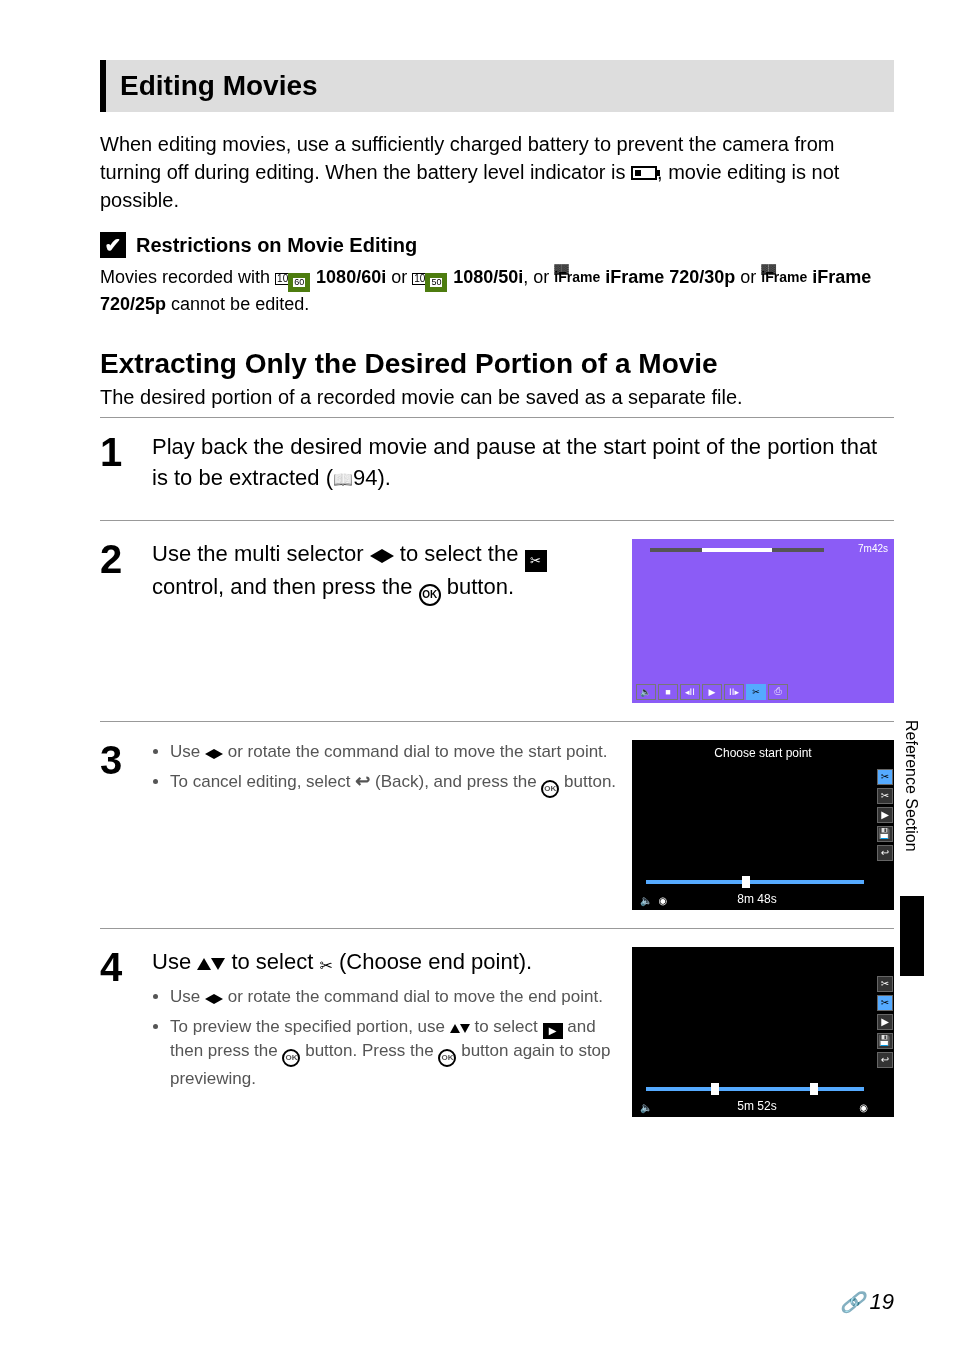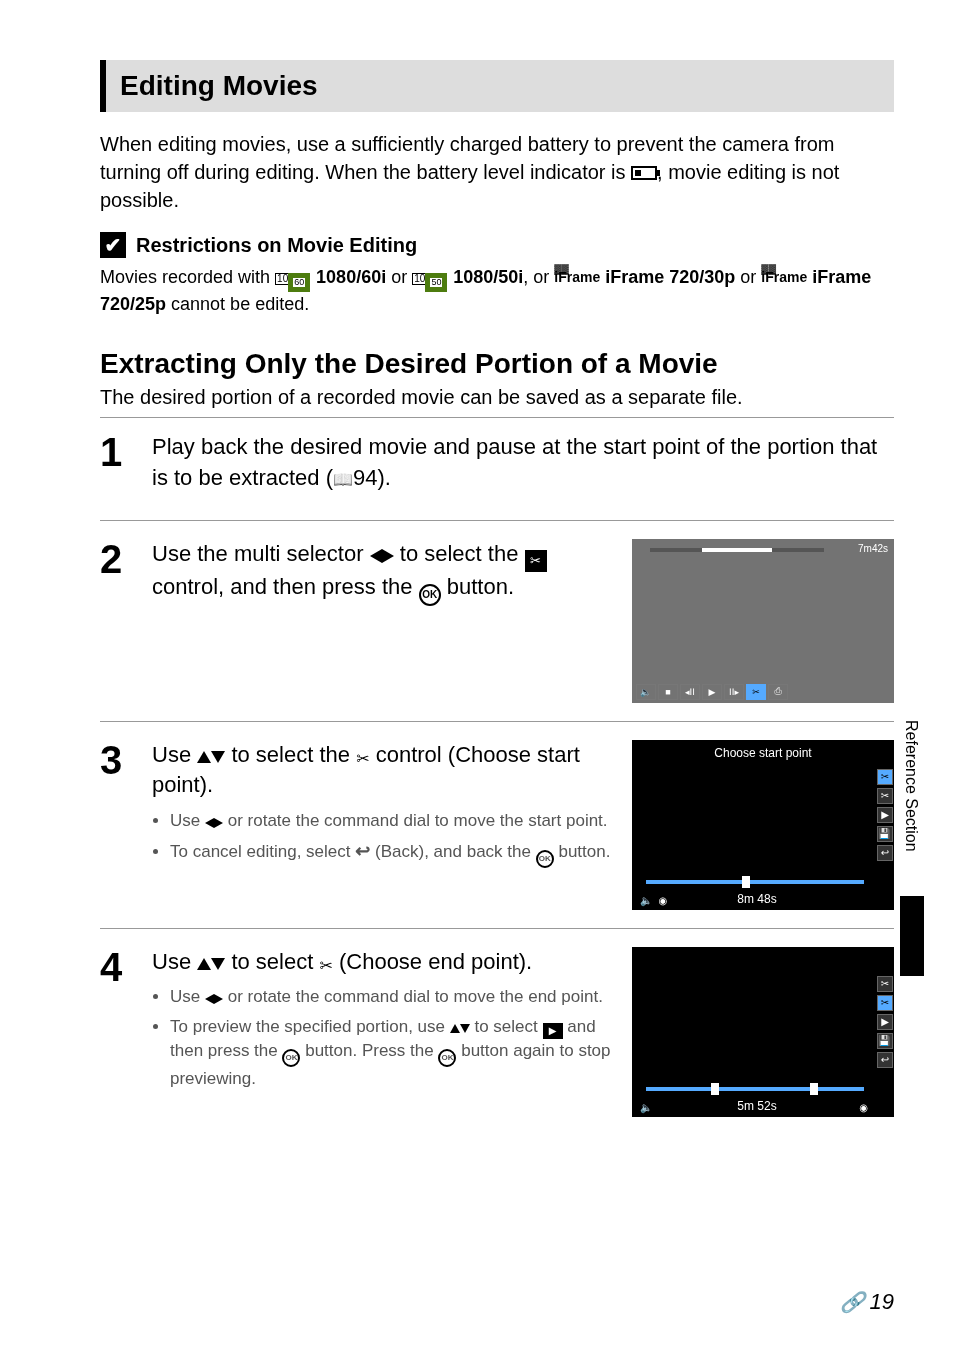--- a/index.html
+++ b/index.html
@@ -39,21 +39,21 @@
   hr.sep { border: none; border-top: 1px solid #999; margin: 18px 0; }
   .step { display: flex; gap: 18px; }
   .step-num { font-size: 40px; font-weight: bold; width: 34px; line-height: 1; }
   .step-body { flex: 1; }
   .step-main { font-size: 22px; line-height: 1.4; margin-bottom: 8px; }
   .step-bullets { font-size: 17px; color: #555; padding-left: 18px; }
   .step-bullets li { margin-bottom: 6px; list-style: disc; line-height: 1.4; }
   .row { display: flex; gap: 12px; }
   .row .text-col { flex: 1; }
   .screen {
-    width: 262px; background: #737373; color: #fff; font-size: 11px;
+    width: 262px; background: #8b5cf6; color: #fff; font-size: 11px;
   }
   .screen .top { height: 22px; position: relative; }
   .screen .bar { position:absolute; top:9px; left:18px; right:70px; height:4px; background:#555; }
   .screen .bar-fill { height:4px; background:#fff; width:40%; margin-left:30%; }
   .screen .time-tr { position:absolute; right:6px; top:4px; font-size:10px; }
   .screen .mid { height: 120px; }
   .screen .btns { height: 22px; display:flex; align-items:center; gap:2px; padding: 0 4px; }
   .screen .btns .b { width:20px; height:16px; border:1px solid #777; display:flex; align-items:center; justify-content:center; font-size:9px; }
   .screen .btns .b.hl { background:#5af; color:#000; border-color:#5af; }
   .screen2 { width: 262px; background:#000; color:#fff; font-size:11px; position:relative; height:170px; }
@@ -170,37 +170,30 @@
       </div>
     </div>
   </div>
 </div>
 <hr class="sep">
 
 <div class="step">
   <div class="step-num">3</div>
   <div class="step-body row">
     <div class="text-col">
-      <p class="step-main">
-        <span>Use </span>
-        <span class="tri tri-up"></span><span class="tri tri-down"></span>
-        <span> to select the </span>
-        <span class="film-scissor scissor-glyph"></span>
-        <span> control (Choose start point).</span>
-      </p>
       <ul class="step-bullets">
         <li>
           <span>Use </span>
           <span class="tri tri-left" style="border-right-width:9px;border-top-width:5px;border-bottom-width:5px"></span><span class="tri tri-right" style="border-left-width:9px;border-top-width:5px;border-bottom-width:5px"></span>
           <span> or rotate the command dial to move the start point.</span>
         </li>
         <li>
           <span>To cancel editing, select </span>
           <span class="back-arrow"></span>
-          <span> (Back), and back the </span>
+          <span> (Back), and press the </span>
           <span class="ok-btn" style="width:18px;height:18px;font-size:8px">OK</span>
           <span> button.</span>
         </li>
       </ul>
     </div>
     <div class="screen2">
       <div class="title">Choose start point</div>
       <div class="side">
         <span class="s hl scissor-glyph"></span>
         <span class="s scissor-glyph"></span>

